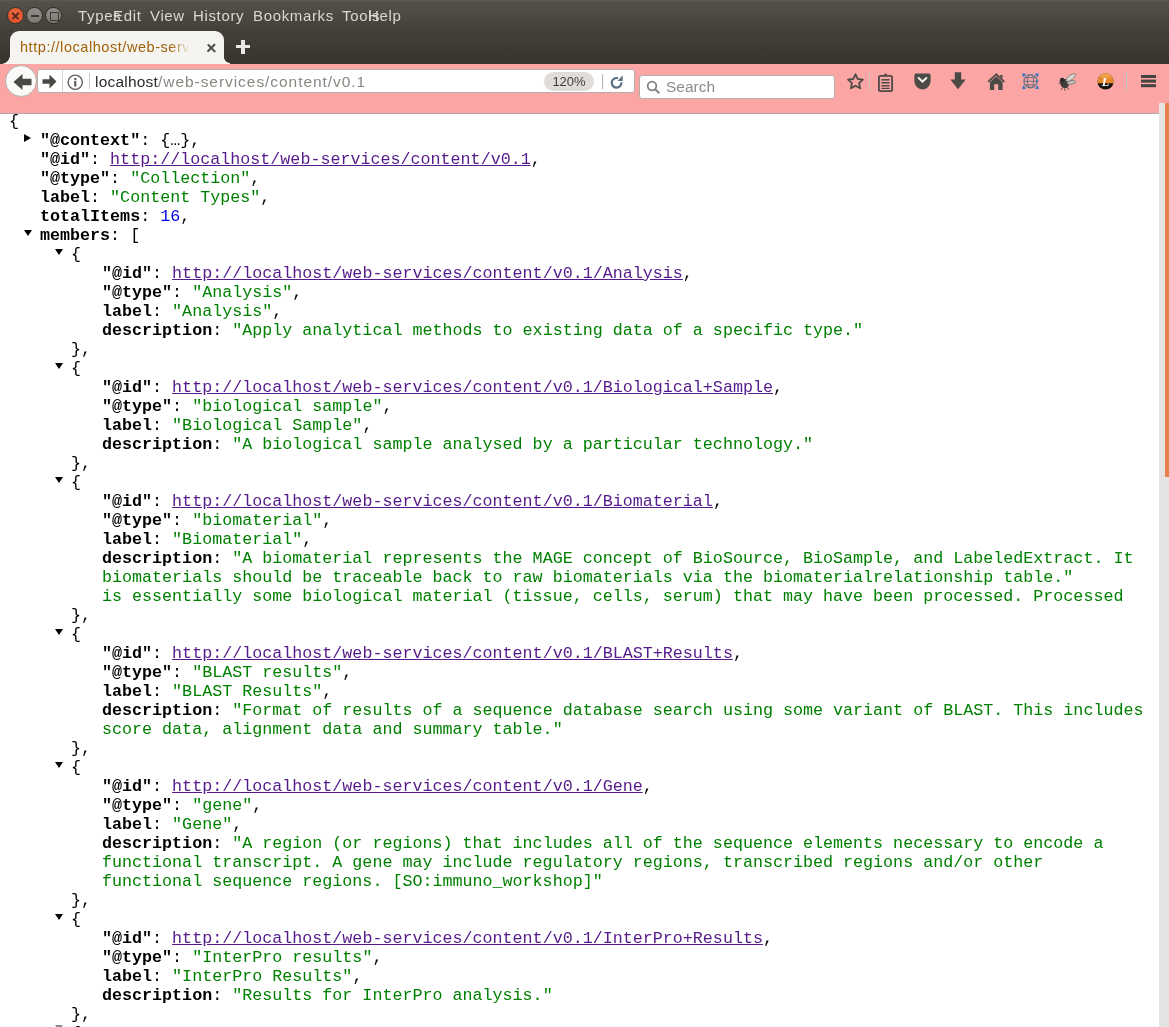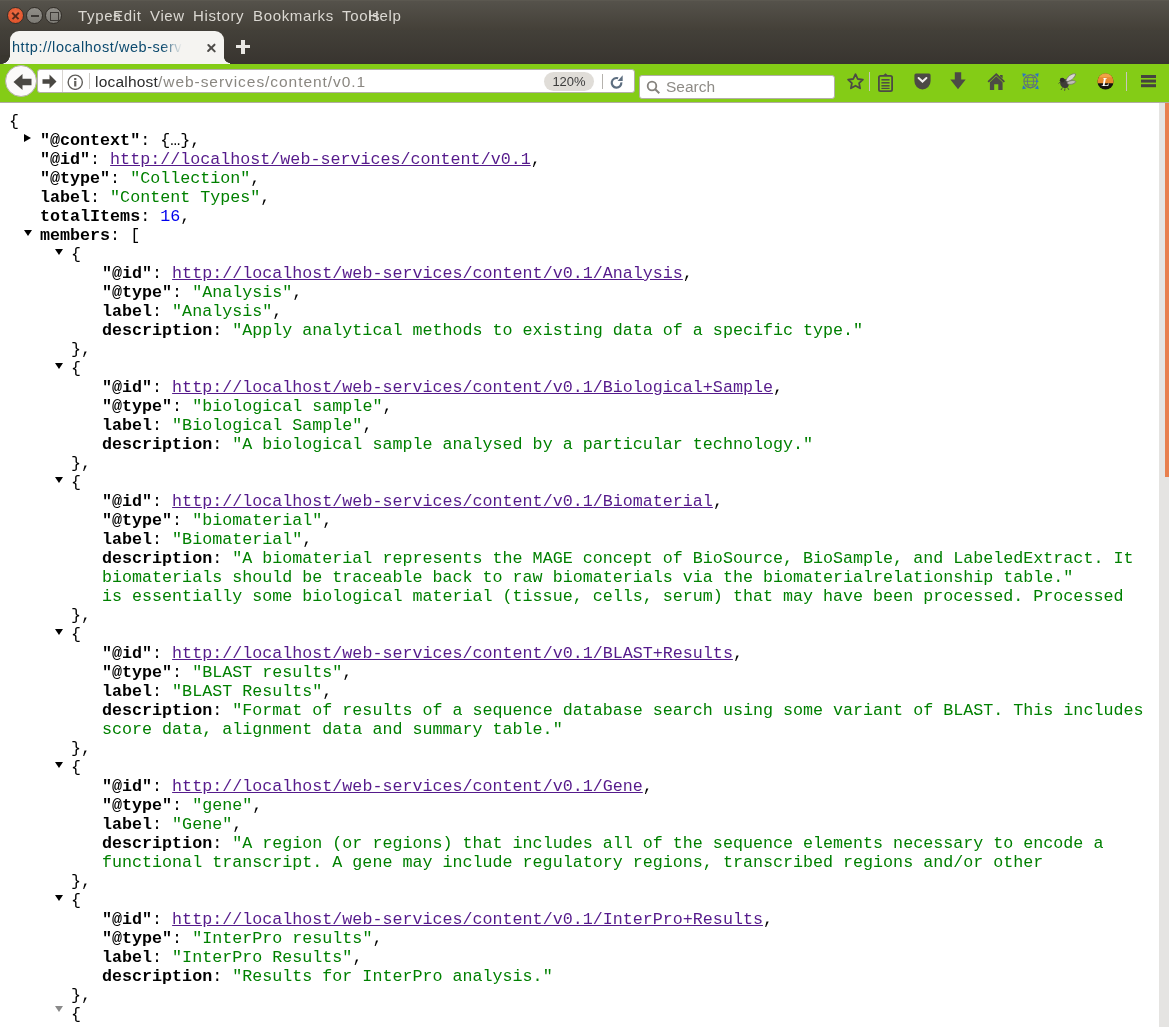--- a/index.html
+++ b/index.html
@@ -21,34 +21,34 @@
 #btn-max::before { content:""; position:absolute; left:4px; top:4px; width:7px; height:7px; border:1.6px solid #3c3935; }
 .menuitem { position:absolute; top:0; height:30px; line-height:30px; color:#dbd8d2; font-size:15px; letter-spacing:0.65px; }
 
 
 #tabbar { position:absolute; left:0; top:30px; width:1169px; height:34px; background:linear-gradient(#434039,#38342f); }
 #tab { position:absolute; left:10px; top:1px; width:214px; height:33px;
   background:#f5f4f1; border-radius:9px 9px 0 0; }
 #tab .flare-l, #tab .flare-r { content:""; position:absolute; bottom:0; width:9px; height:9px; }
 #tab .flare-l { left:-9px; background:radial-gradient(circle 9px at 0 0, #39362f 0 8.6px, #f5f4f1 9.2px); }
 #tab .flare-r { right:-6px; width:6px; height:7px; background:radial-gradient(circle 6px at 100% 0, #39362f 0 5.6px, #f5f4f1 6.2px); }
-#tabtext { position:absolute; left:2px; top:0; width:172px; height:32px; line-height:33px;
-  font-size:14.5px; letter-spacing:0.55px; color:#0c4a6e; white-space:nowrap; overflow:hidden;
+#tabtext { position:absolute; left:10px; top:0; width:172px; height:32px; line-height:33px;
+  font-size:14.5px; letter-spacing:0.55px; color:#a16207; white-space:nowrap; overflow:hidden;
   -webkit-mask-image:linear-gradient(90deg,#000 150px,transparent 170px); }
 #tabclose { position:absolute; left:196px; top:12px; width:9.5px; height:9.5px; }
 #tabclose::before, #tabclose::after { content:""; position:absolute; left:-0.5px; top:3.8px; width:10.5px; height:2.3px; background:#4e4c49; border-radius:1px; }
 #tabclose::before { transform:rotate(45deg); }
 #tabclose::after { transform:rotate(-45deg); }
 #newtab { position:absolute; left:236px; top:9.5px; width:14px; height:14px; }
 #newtab::before { content:""; position:absolute; left:0; top:5.4px; width:14px; height:3.2px; background:#e9e7e3; }
 #newtab::after { content:""; position:absolute; left:5.4px; top:0; width:3.2px; height:14px; background:#e9e7e3; }
 
 
-#navbar { position:absolute; left:0; top:64px; width:1169px; height:39px;
-  background:#84cc16; border-bottom:1.5px solid #b0aca5; }
+#navbar { position:absolute; left:0; top:64px; width:1169px; height:50px;
+  background:#fca5a5; border-bottom:1.5px solid #b0aca5; }
 #backbtn { position:absolute; left:5px; top:1px; width:32px; height:32px; border-radius:50%;
   background:#fbfaf9; border:1px solid #b3afa8; z-index:2; }
 #urlbar { position:absolute; left:37px; top:5px; width:598px; height:24px;
   background:#fff; border:1px solid #b3afa8; border-radius:3px; z-index:1; }
 #fwdsep { position:absolute; left:24px; top:0; height:22px; border-right:1px solid #d8d5d0; }
 #isep { position:absolute; left:51px; top:3px; height:16px; border-right:1px solid #ccc9c4; }
 #urltext { position:absolute; left:57px; top:0; height:22px; line-height:23px; font-size:15.5px; letter-spacing:0.95px; color:#8a8781; white-space:nowrap; }
 #urltext b { color:#2b2b2b; font-weight:normal; letter-spacing:0.2px; }
 #zoompill { position:absolute; left:506px; top:2px; width:50px; height:19px; border-radius:10px;
   background:#e0ddd8; font-size:13px; color:#3c3c3c; text-align:center; line-height:19px; }
@@ -230,20 +230,21 @@
 <div class="ln m3"><span class="k">label</span>: <span class="s">"BLAST Results"</span>,</div>
 <div class="ln m3"><span class="k">description</span>: <span class="s">"Format of results of a sequence database search using some variant of BLAST. This includes</span></div>
 <div class="ln m3"><span class="s">score data, alignment data and summary table."</span></div>
 <div class="ln m2">},</div>
 <div class="ln m2"><span class="exp"></span>{</div>
 <div class="ln m3"><span class="k">"@id"</span>: <a class="l">http://localhost/web-services/content/v0.1/Gene</a>,</div>
 <div class="ln m3"><span class="k">"@type"</span>: <span class="s">"gene"</span>,</div>
 <div class="ln m3"><span class="k">label</span>: <span class="s">"Gene"</span>,</div>
 <div class="ln m3"><span class="k">description</span>: <span class="s">"A region (or regions) that includes all of the sequence elements necessary to encode a</span></div>
 <div class="ln m3"><span class="s">functional transcript. A gene may include regulatory regions, transcribed regions and/or other</span></div>
+<div class="ln m3"><span class="s">functional sequence regions. [SO:immuno_workshop]"</span></div>
 <div class="ln m2">},</div>
 <div class="ln m2"><span class="exp"></span>{</div>
 <div class="ln m3"><span class="k">"@id"</span>: <a class="l">http://localhost/web-services/content/v0.1/InterPro+Results</a>,</div>
 <div class="ln m3"><span class="k">"@type"</span>: <span class="s">"InterPro results"</span>,</div>
 <div class="ln m3"><span class="k">label</span>: <span class="s">"InterPro Results"</span>,</div>
 <div class="ln m3"><span class="k">description</span>: <span class="s">"Results for InterPro analysis."</span></div>
 <div class="ln m2">},</div>
 <div class="ln m2"><span class="exp" style="top:1px;border-top-color:#8a8a8a"></span>{</div>
 </div>
 

